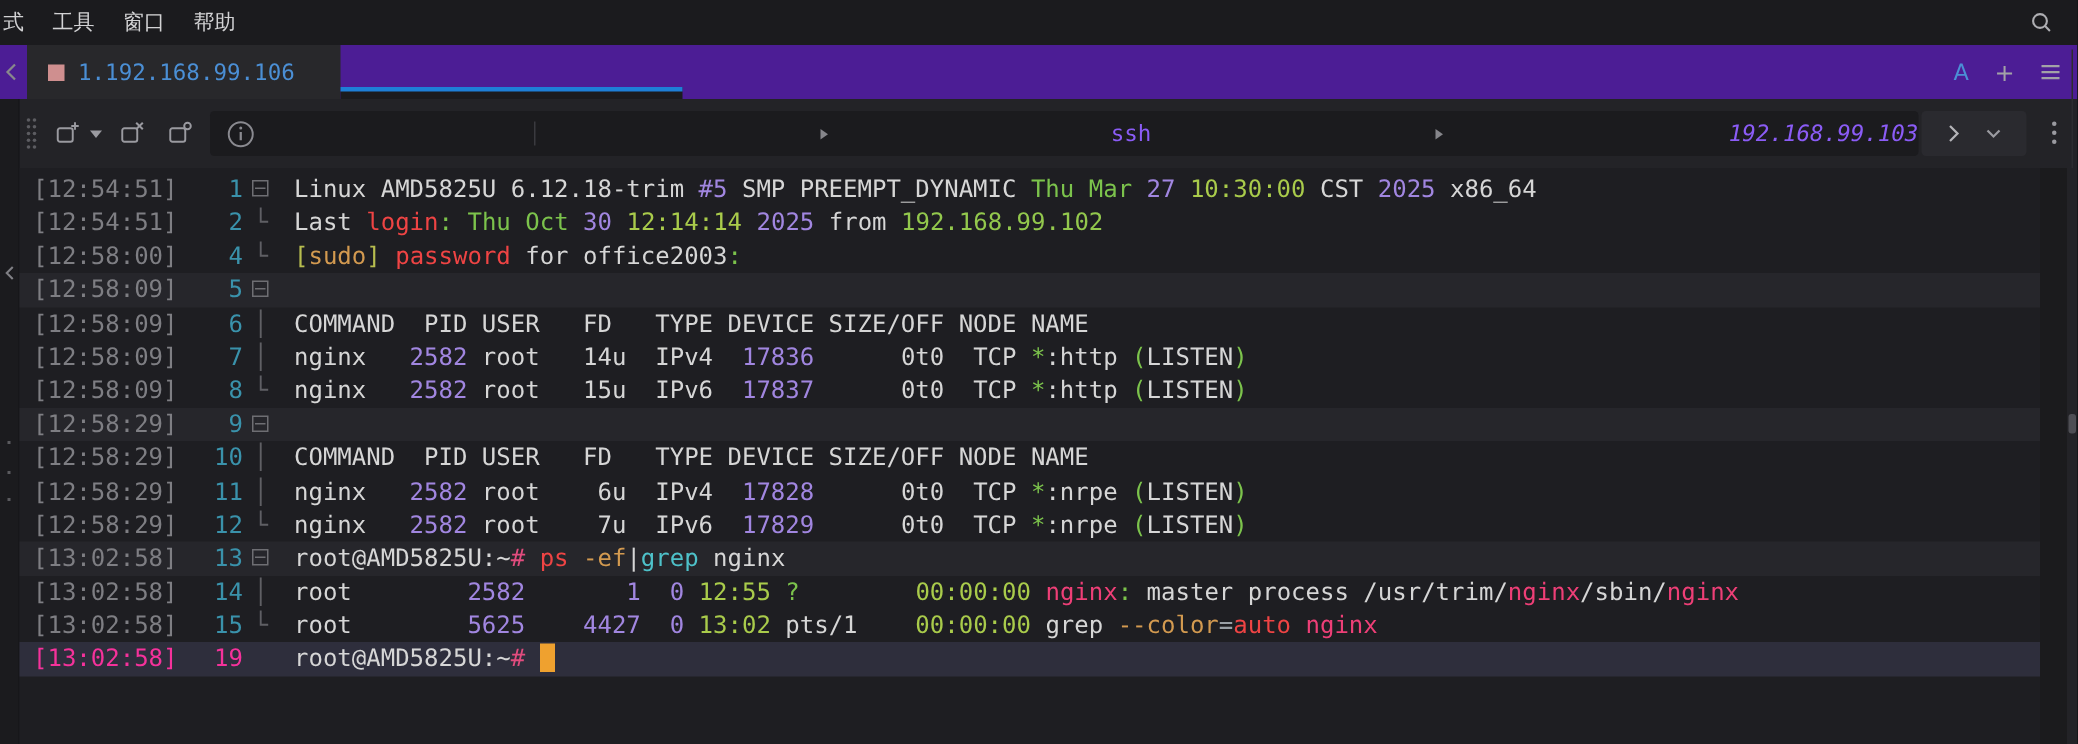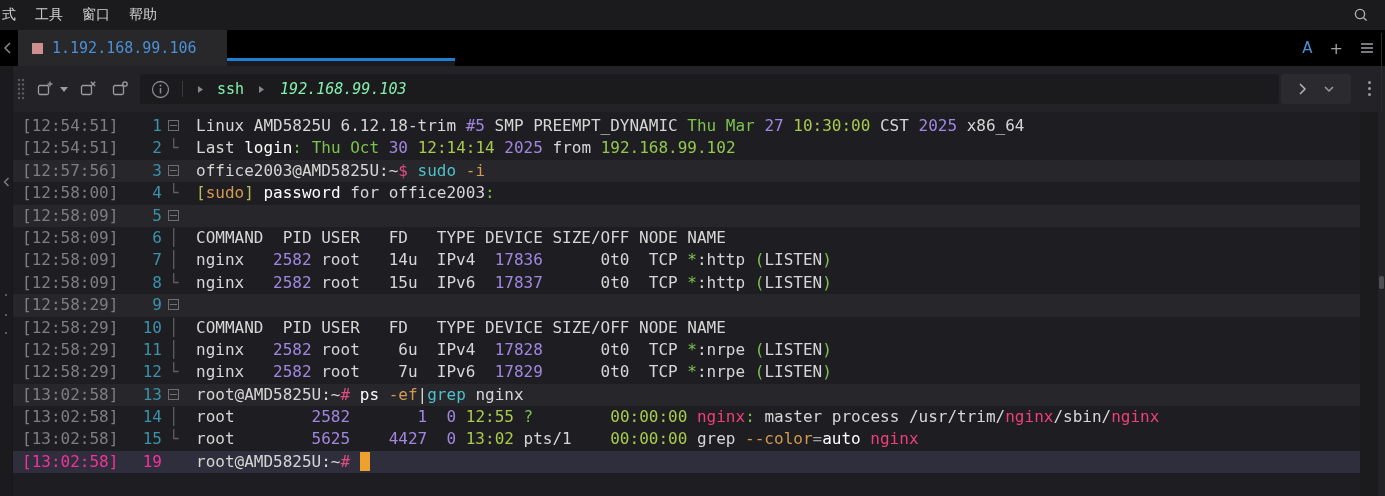--- a/index.html
+++ b/index.html
@@ -8,40 +8,40 @@
 
   
   #menubar{position:absolute;top:0;left:0;right:0;height:30px;background:#1b1b1e;
            display:flex;align-items:center;gap:19px;color:#d2d2d4;
            font:14px "DejaVu Sans",sans-serif;}
   #menubar .mitem{cursor:default;}
   #menubar .mitem:first-child{margin-left:2px;}
   #menu-search{position:absolute;right:16px;top:7px;}
 
   
-  #tabbar{position:absolute;top:30px;left:0;right:0;height:36px;background:#000000;padding-left:24px;}
+  #tabbar{position:absolute;top:30px;left:0;right:0;height:36px;background:#4c1d95;padding-left:24px;}
   #tab-scroll-left{position:absolute;left:3px;top:11px;}
   .tab{position:absolute;top:0;height:36px;display:flex;align-items:center;box-sizing:border-box;
        font:15px "DejaVu Sans Mono",monospace;}
   #tab-1{left:18px;width:209px;background:#28282b;color:#4b8fd5;padding-left:14px;}
   #tab-2{left:227px;width:228px;background:#1b1b1e;color:#d8d8d8;border-top:3px solid #1e7fd7;padding-left:13px;margin-top:28px;}
   .tab .sq{width:11px;height:11px;margin-right:9px;flex:none;}
   #tab-2 .close{position:absolute;right:14px;top:12px;}
   #tab-actions{position:absolute;right:11px;top:0;height:36px;display:flex;align-items:center;gap:17px;}
   #font-size-button{color:#4b8fd5;font:15px "DejaVu Sans",sans-serif;}
   .tb-glyph{color:#a2a2a7;font:16px "DejaVu Sans",sans-serif;}
 
   
   #toolbar{position:absolute;top:66px;left:0;right:0;height:46px;background:#232327;}
   #grip{position:absolute;left:17px;top:12px;}
   .tool-ic{position:absolute;top:14px;}
   #ic-newtab{left:36px;} #ic-caret{left:59px;top:19px;} #ic-closetab{left:79px;} #ic-duptab{left:111px;}
   #address{position:absolute;left:140px;right:106px;top:8px;height:30px;background:#1b1b1e;
            border-radius:3px;display:flex;align-items:center;
-           font:15px "DejaVu Sans Mono",monospace;color:#86efac;}
+           font:15px "DejaVu Sans Mono",monospace;color:#8b5cf6;justify-content:space-between;}
   #address .sep{width:1px;height:16px;background:#3a3a3f;margin-left:12px;}
   #address .arr{margin-left:14px;}
   #address .ptxt{margin-left:13px;}
   #address .atxt{margin-left:15px;font-style:italic;}
   #addr-controls{position:absolute;right:34px;top:8px;width:70px;height:30px;background:#2a2a2f;
                  border-radius:3px;display:flex;align-items:center;justify-content:center;gap:16px;}
   #kebab{position:absolute;right:14px;top:15px;display:flex;flex-direction:column;gap:3px;}
   #kebab i{width:3px;height:3px;border-radius:50%;background:#9a9aa0;}
 
   
@@ -66,21 +66,21 @@
   .cur .ts,.cur .ln{color:#f5329b;}
   .ln{flex:none;width:44px;text-align:right;color:#3a92ab;}
   .fold{flex:none;width:34px;padding-left:7px;box-sizing:border-box;color:#5f5f64;position:relative;}
   .fbox{position:absolute;left:6px;top:5px;width:11px;height:11px;border:1px solid #6e6e73;box-sizing:border-box;}
   .fbox::after{content:"";position:absolute;left:1px;right:1px;top:4px;height:1px;background:#6e6e73;}
   .txt{flex:none;white-space:pre;}
   .cursor{display:inline-block;width:10px;height:19px;background:#efa12f;vertical-align:text-bottom;}
 
   
   .sw{color:#d6d6d6;} .sp{color:#a186e0;} .sg{color:#7cc34c;} .st{color:#a9cb4b;}
-  .si{color:#93c84d;} .sb{color:#ffffff;} .sc{color:#4ec1c9;}
+  .si{color:#93c84d;} .sb{color:#ef4444;} .sc{color:#4ec1c9;}
   .so{color:#d39a50;} .sy{color:#b7bd4f;} .sk{color:#e14c7e;} .sm{color:#ee3f77;} .sd{color:#9aa0a6;}
 
   svg{display:block;}
 </style>
 </head>
 <body>
 
 <div id="app">
 
   <div id="menubar">
@@ -226,21 +226,20 @@
     <span class="rail-dot" style="top:248px"></span>
     <span class="rail-dot" style="top:266px"></span>
   </div>
 
   <div id="top-divider"></div>
 
   <div id="terminal">
     <div id="term-lines">
         <div class="tline"><span class="ts">[12:54:51]</span><span class="ln">1</span><span class="fold"><span class="fbox"></span></span><span class="txt"><span class="sw">Linux AMD5825U 6.12.18-trim </span><span class="sp">#5</span><span class="sw"> SMP PREEMPT_DYNAMIC </span><span class="sg">Thu</span><span class="sw"> </span><span class="sg">Mar</span><span class="sw"> </span><span class="sp">27</span><span class="sw"> </span><span class="st">10:30:00</span><span class="sw"> CST </span><span class="sp">2025</span><span class="sw"> x86_64</span></span></div>
         <div class="tline"><span class="ts">[12:54:51]</span><span class="ln">2</span><span class="fold">└</span><span class="txt"><span class="sw">Last </span><span class="sb">login</span><span class="sg">:</span><span class="sw"> </span><span class="sg">Thu</span><span class="sw"> </span><span class="sg">Oct</span><span class="sw"> </span><span class="sp">30</span><span class="sw"> </span><span class="st">12:14:14</span><span class="sw"> </span><span class="sp">2025</span><span class="sw"> from </span><span class="si">192.168.99.102</span></span></div>
-        <div class="tline cmd"><span class="ts">[12:57:56]</span><span class="ln">3</span><span class="fold"><span class="fbox"></span></span><span class="txt"><span class="sw">office2003@AMD5825U:~</span><span class="sk">$</span><span class="sw"> </span><span class="sc">sudo</span><span class="sw"> </span><span class="so">-i</span></span></div>
         <div class="tline"><span class="ts">[12:58:00]</span><span class="ln">4</span><span class="fold">└</span><span class="txt"><span class="sy">[</span><span class="so">sudo</span><span class="sy">]</span><span class="sw"> </span><span class="sb">password</span><span class="sw"> for office2003</span><span class="sg">:</span></span></div>
         <div class="tline cmd"><span class="ts">[12:58:09]</span><span class="ln">5</span><span class="fold"><span class="fbox"></span></span></div>
         <div class="tline"><span class="ts">[12:58:09]</span><span class="ln">6</span><span class="fold">│</span><span class="txt"><span class="sw">COMMAND  PID USER   FD   TYPE DEVICE SIZE/OFF NODE NAME</span></span></div>
         <div class="tline"><span class="ts">[12:58:09]</span><span class="ln">7</span><span class="fold">│</span><span class="txt"><span class="sw">nginx   </span><span class="sp">2582</span><span class="sw"> root   14u  IPv4  </span><span class="sp">17836</span><span class="sw">      0t0  TCP </span><span class="sg">*</span><span class="sw">:http </span><span class="sg">(</span><span class="sw">LISTEN</span><span class="sg">)</span></span></div>
         <div class="tline"><span class="ts">[12:58:09]</span><span class="ln">8</span><span class="fold">└</span><span class="txt"><span class="sw">nginx   </span><span class="sp">2582</span><span class="sw"> root   15u  IPv6  </span><span class="sp">17837</span><span class="sw">      0t0  TCP </span><span class="sg">*</span><span class="sw">:http </span><span class="sg">(</span><span class="sw">LISTEN</span><span class="sg">)</span></span></div>
         <div class="tline cmd"><span class="ts">[12:58:29]</span><span class="ln">9</span><span class="fold"><span class="fbox"></span></span></div>
         <div class="tline"><span class="ts">[12:58:29]</span><span class="ln">10</span><span class="fold">│</span><span class="txt"><span class="sw">COMMAND  PID USER   FD   TYPE DEVICE SIZE/OFF NODE NAME</span></span></div>
         <div class="tline"><span class="ts">[12:58:29]</span><span class="ln">11</span><span class="fold">│</span><span class="txt"><span class="sw">nginx   </span><span class="sp">2582</span><span class="sw"> root    6u  IPv4  </span><span class="sp">17828</span><span class="sw">      0t0  TCP </span><span class="sg">*</span><span class="sw">:nrpe </span><span class="sg">(</span><span class="sw">LISTEN</span><span class="sg">)</span></span></div>
         <div class="tline"><span class="ts">[12:58:29]</span><span class="ln">12</span><span class="fold">└</span><span class="txt"><span class="sw">nginx   </span><span class="sp">2582</span><span class="sw"> root    7u  IPv6  </span><span class="sp">17829</span><span class="sw">      0t0  TCP </span><span class="sg">*</span><span class="sw">:nrpe </span><span class="sg">(</span><span class="sw">LISTEN</span><span class="sg">)</span></span></div>
         <div class="tline cmd"><span class="ts">[13:02:58]</span><span class="ln">13</span><span class="fold"><span class="fbox"></span></span><span class="txt"><span class="sw">root@AMD5825U:~</span><span class="sk">#</span><span class="sw"> </span><span class="sb">ps</span><span class="sw"> </span><span class="so">-ef</span><span class="sw">|</span><span class="sc">grep</span><span class="sw"> nginx</span></span></div>

